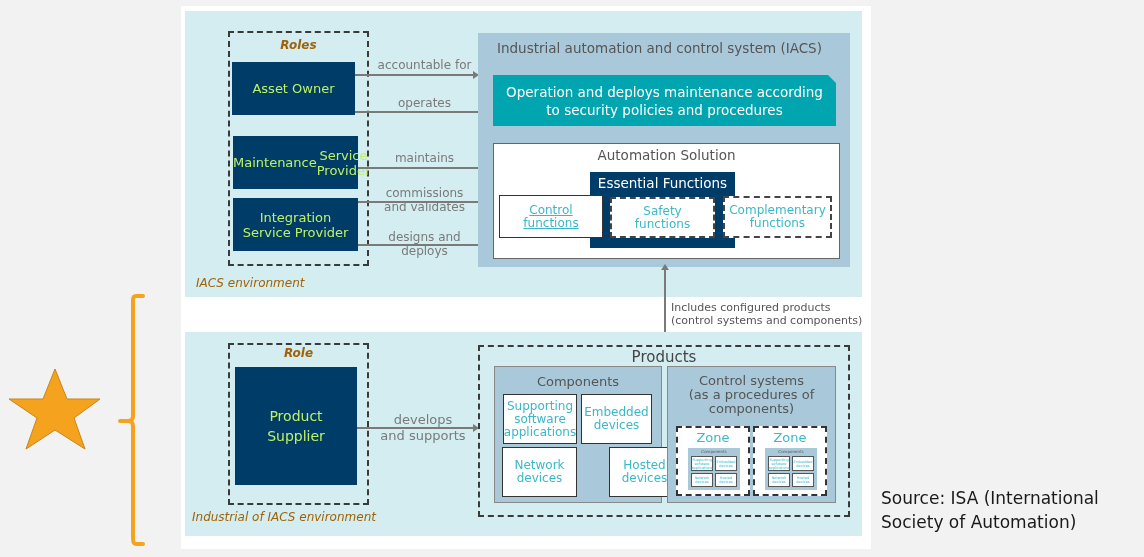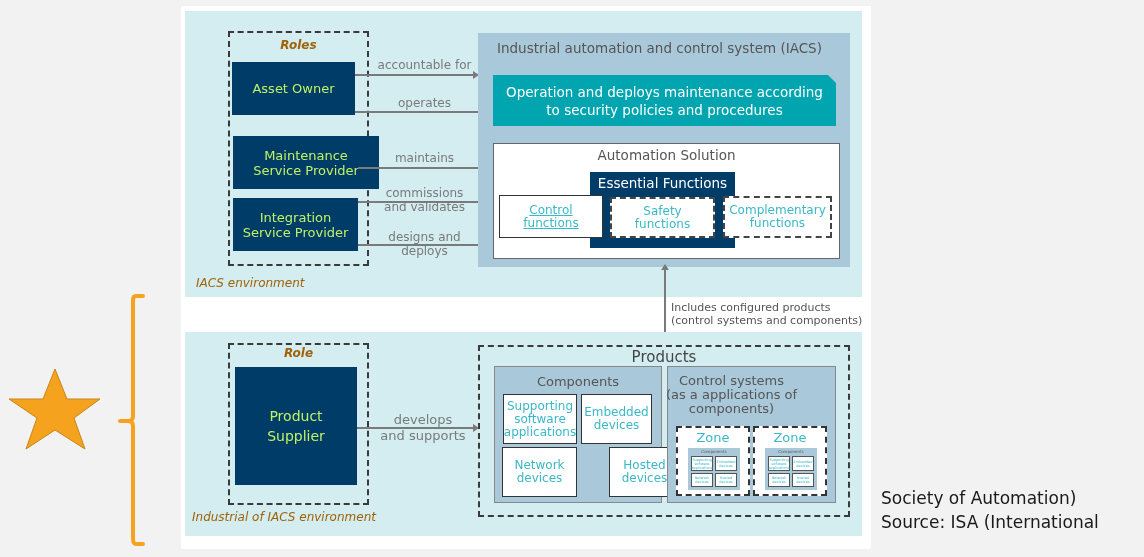--- a/index.html
+++ b/index.html
@@ -57,21 +57,21 @@
 
 <div class="abs frame"></div>
 
 <div class="abs panel panel-top"></div>
 <div class="abs dashed" style="left:228px;top:31px;width:141px;height:235px;"></div>
 <div class="abs lbl-dark" style="left:228px;top:38px;width:141px;text-align:center;font-weight:bold;">Roles</div>
 
 <div class="abs navy" style="left:232px;top:62px;width:123px;height:53px;">
   <span>Asset Owner</span>
 </div>
-<div class="abs navy" style="left:233px;top:136px;width:146px;height:53px;flex-direction:column;">
+<div class="abs navy" style="left:233px;top:136px;width:125px;height:53px;flex-direction:row;justify-content:space-between;">
   <span>Maintenance</span>
   <span>Service Provider</span>
 </div>
 <div class="abs navy" style="left:233px;top:198px;width:125px;height:53px;flex-direction:column;">
   <span>Integration</span>
   <span>Service Provider</span>
 </div>
 
 <div class="abs lbl-dark" style="left:196px;top:276px;">IACS environment</div>
 
@@ -174,23 +174,23 @@
     </div>
 </div>
 <div class="abs comp" style="left:581px;top:447px;width:71px;height:50px;margin-left:28px;">
   <div>
       <div>Hosted</div>
   <div>devices</div>
     </div>
 </div>
 
 <div class="abs gray-box" style="left:667px;top:366px;width:169px;height:137px;"></div>
-<div class="abs gray-title" style="left:647px;top:374px;width:169px;text-align:center;">
+<div class="abs gray-title" style="left:667px;top:374px;width:169px;text-align:center;">
   <div>Control systems</div>
-  <div>(as a applications of</div>
+  <div>(as a procedures of</div>
   <div>components)</div>
 </div>
 
 <div class="abs zone" style="left:676px;top:426px;width:74px;height:70px;">
   <div class="abs zone-title">Zone</div>
   <div class="abs mini" style="left:10px;top:20px;width:52px;height:42px;">
     <div class="abs mini-title">Components</div>
     <div class="abs mini-cell" style="left:3px;top:8px;width:22px;height:15px;">Supporting software applications</div>
     <div class="abs mini-cell" style="left:27px;top:8px;width:22px;height:15px;">Embedded devices</div>
     <div class="abs mini-cell" style="left:3px;top:25px;width:22px;height:14px;">Network devices</div>
@@ -203,15 +203,15 @@
   <div class="abs mini" style="left:10px;top:20px;width:52px;height:42px;">
     <div class="abs mini-title">Components</div>
     <div class="abs mini-cell" style="left:3px;top:8px;width:22px;height:15px;">Supporting software applications</div>
     <div class="abs mini-cell" style="left:27px;top:8px;width:22px;height:15px;">Embedded devices</div>
     <div class="abs mini-cell" style="left:3px;top:25px;width:22px;height:14px;">Network devices</div>
     <div class="abs mini-cell" style="left:27px;top:25px;width:22px;height:14px;">Hosted devices</div>
   </div>
 </div>
 
 <div class="abs source">
+  <div>Source: ISA (International</div>
   <div>Society of Automation)</div>
-  <div>Source: ISA (International</div>
 </div>
 
 </body></html>

